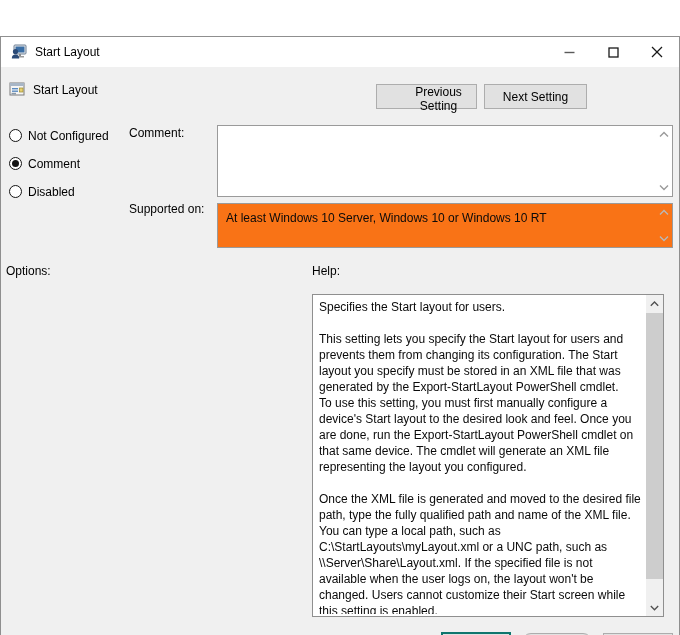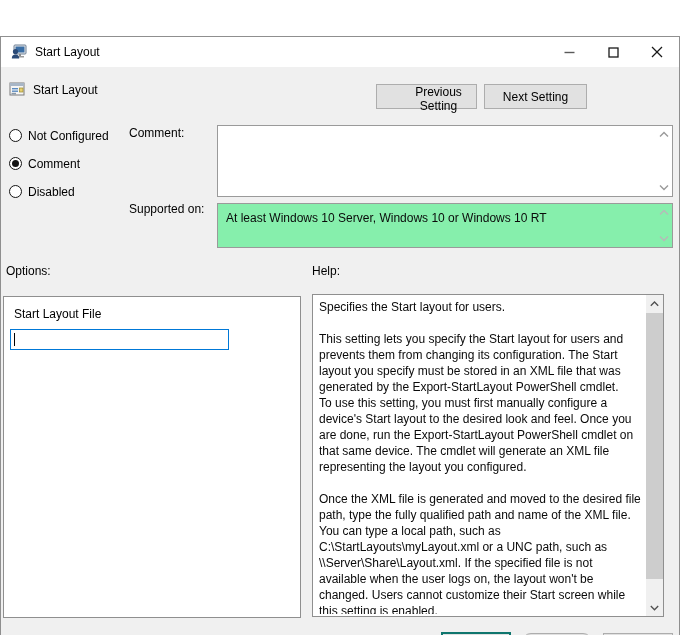--- a/index.html
+++ b/index.html
@@ -85,21 +85,21 @@
   }
   .radio-label { position: absolute; left: 19px; top: 0; white-space: nowrap; }
   
   .field-label { position: absolute; font-size: 12px; white-space: nowrap; }
   .textbox {
     position: absolute;
     background: #ffffff;
     border: 1px solid #9a9a9a;
     box-sizing: border-box;
   }
-  .textbox.readonly { background: #86efac; }
+  .textbox.readonly { background: #f97316; }
   .textbox .tb-text {
     position: absolute; left: 8px; top: 7px; right: 22px;
     font-size: 12px; color: #0a0a0a;
     white-space: nowrap; overflow: hidden;
   }
   .scroll-hints { position: absolute; right: 3px; top: 0; bottom: 0; width: 14px; }
   .scroll-hints svg { position: absolute; right: 0; }
   .hint-up { top: 5px; }
   .hint-down { bottom: 5px; }
   
@@ -247,25 +247,20 @@
           </svg>
         <svg class="hint-down" width="10" height="7" viewBox="0 0 10 7">
             <polyline points="1,1.5 5,5.5 9,1.5" fill="none" stroke="#b8b8b8" stroke-width="1.4"></polyline>
           </svg>
       </div>
     </div>
 
     <span class="options-label">Options:</span>
     <span class="help-label">Help:</span>
 
-    <div class="panel options-panel">
-      <span class="opt-field-label">Start Layout File</span>
-      <input class="opt-input" type="text" placeholder="" style="">
-      <div class="caret"></div>
-    </div>
 
     <div class="panel help-panel">
       <div class="help-text">Specifies the Start layout for users.
 
 This setting lets you specify the Start layout for users and prevents them from changing its configuration. The Start layout you specify must be stored in an XML file that was generated by the Export-StartLayout PowerShell cmdlet.
 To use this setting, you must first manually configure a device's Start layout to the desired look and feel. Once you are done, run the Export-StartLayout PowerShell cmdlet on that same device. The cmdlet will generate an XML file representing the layout you configured.
 
 Once the XML file is generated and moved to the desired file path, type the fully qualified path and name of the XML file. You can type a local path, such as C:\StartLayouts\myLayout.xml or a UNC path, such as \\Server\Share\Layout.xml. If the specified file is not available when the user logs on, the layout won't be changed. Users cannot customize their Start screen while this setting is enabled.
 
 If you disable this setting or do not configure it, the Start screen</div>

